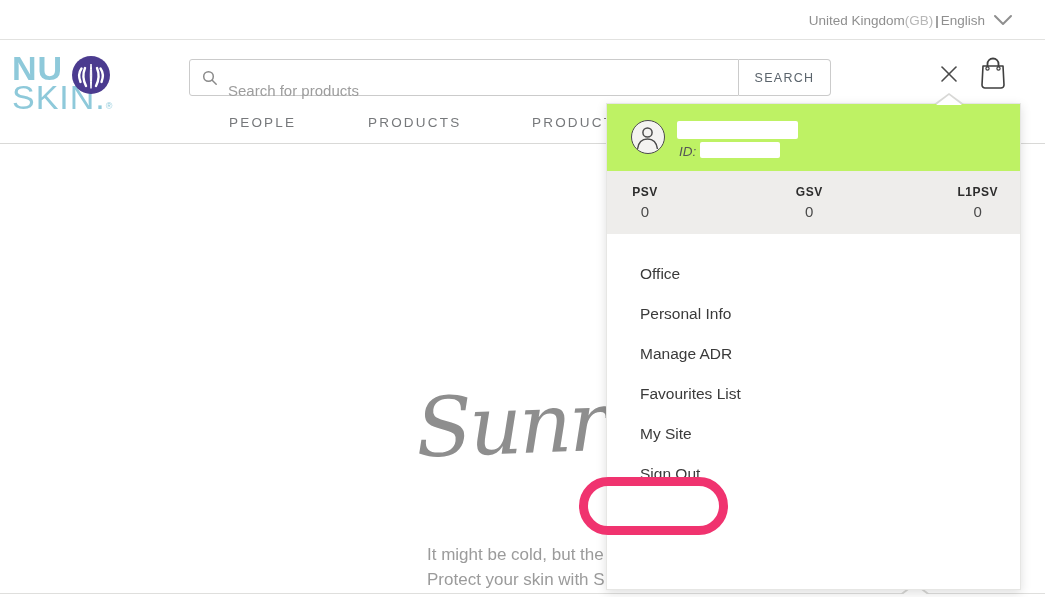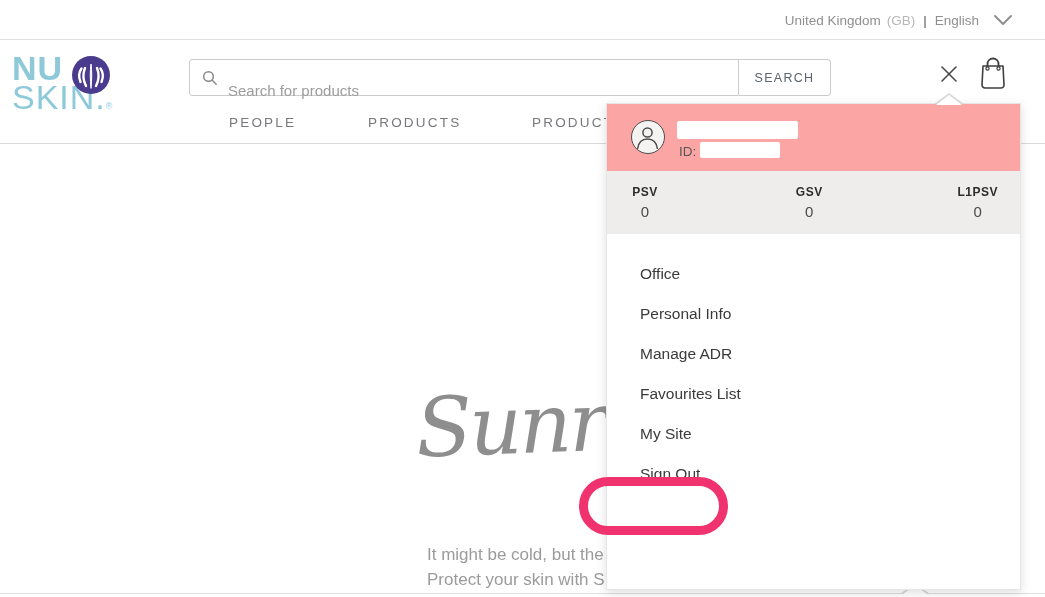--- a/index.html
+++ b/index.html
@@ -7,21 +7,21 @@
     --brand-purple:#4b3b8f;
     --annotation-pink:#f0336f;
     --line:#e2e2e0;
   }
   html,body{margin:0;padding:0;}
   body{font-family:"Liberation Sans", sans-serif; background:#fff;}
   #app{position:relative;width:1045px;height:597px;overflow:hidden;background:#fff;}
 
   
   .topbar{position:absolute;left:0;top:0;width:1045px;height:40px;background:#fff;border-bottom:1px solid var(--line);box-sizing:border-box;}
-  .locale{position:absolute;right:32px;top:0;height:40px;display:flex;align-items:center;gap:6px;font-size:13.5px;color:#8f8f8f;cursor:pointer;}
+  .locale{position:absolute;right:32px;top:0;height:40px;display:flex;align-items:center;font-size:13.5px;color:#8f8f8f;cursor:pointer;}
   .locale .code{color:#b7b7b7;}
   .locale .pipe{color:#555;margin:0 2px;}
   .locale svg{margin-left:8px;}
 
   
   .header{position:absolute;left:0;top:40px;width:1045px;height:104px;background:#fff;border-bottom:1px solid #d9d9d7;box-sizing:border-box;}
   .logo{position:absolute;left:12px;top:14px;width:110px;line-height:0.86;cursor:pointer;}
   .logo .l1,.logo .l2{font-size:34px;letter-spacing:1px;color:var(--brand-blue);font-weight:400;}
   .logo .l1{display:inline-block;font-weight:bold;}
   .logo .emblem{position:absolute;left:59px;top:1px;}
@@ -50,21 +50,21 @@
 
   
   .bottomline{position:absolute;left:0;top:593px;width:1045px;height:1px;background:#dfdfdd;z-index:1;}
   .notch-outer{position:absolute;width:0;height:0;border-left:15px solid transparent;border-right:15px solid transparent;}
   .notch-inner{position:absolute;width:0;height:0;border-left:13px solid transparent;border-right:13px solid transparent;}
   .bnotch-o{left:900px;top:583px;border-bottom:11px solid #d8d8d6;z-index:2;}
   .bnotch-i{left:902px;top:585px;border-bottom:10px solid #ffffff;z-index:3;}
 
   
   .dropdown{position:absolute;left:606px;top:103px;width:415px;height:487px;background:#fff;border:1px solid #e6e6e4;box-sizing:border-box;box-shadow:0 3px 10px rgba(0,0,0,0.13);z-index:5;}
-  .dd-head{position:relative;height:67px;background:#fca5a5;}
+  .dd-head{position:relative;height:67px;background:#bef264;font-style:italic;}
   .avatar{position:absolute;left:24px;top:16px;width:34px;height:34px;border:1.5px solid #4c4c4c;border-radius:50%;box-sizing:border-box;overflow:hidden;background:#f4f3f1;}
   .redact-name{position:absolute;left:70px;top:17px;width:121px;height:18px;background:#fff;border-radius:2px;}
   .dd-idlabel{position:absolute;left:72px;top:40px;font-size:13.5px;color:#565656;}
   .redact-id{position:absolute;left:93px;top:38px;width:80px;height:16px;background:#fff;border-radius:2px;}
   .dd-stats{height:63px;background:#eeedeb;display:flex;justify-content:space-between;align-items:center;padding:0 22px;box-sizing:border-box;gap:28px;}
   .stat{text-align:center;min-width:32px;}
   .stat .lab{font-size:12px;font-weight:bold;letter-spacing:0.5px;color:#2d2d2d;}
   .stat .val{font-size:15px;color:#4a4a4a;margin-top:4px;}
   .dd-menu{padding-top:20px;}
   .dd-item{height:40px;line-height:40px;padding-left:33px;font-size:15.5px;color:#3a3a3a;cursor:pointer;}

